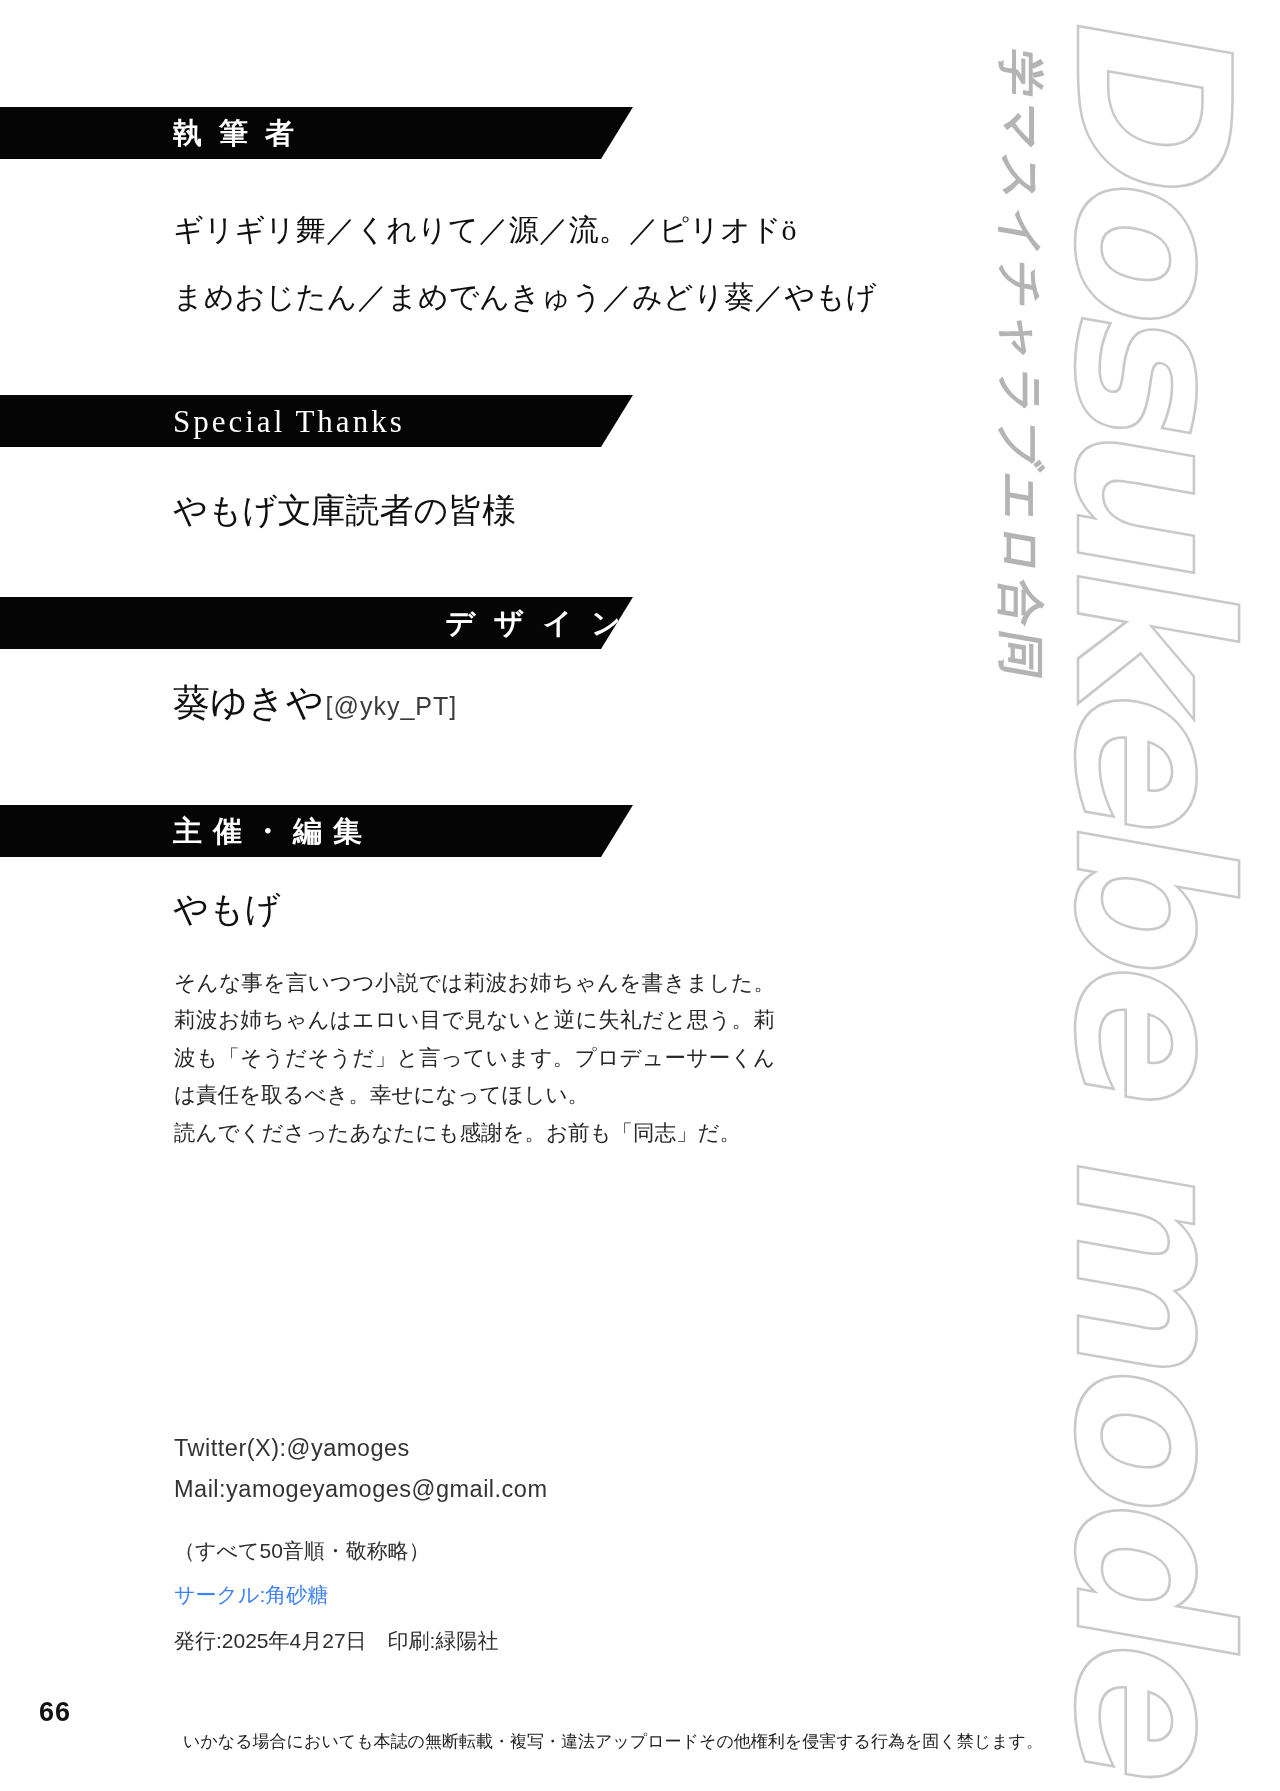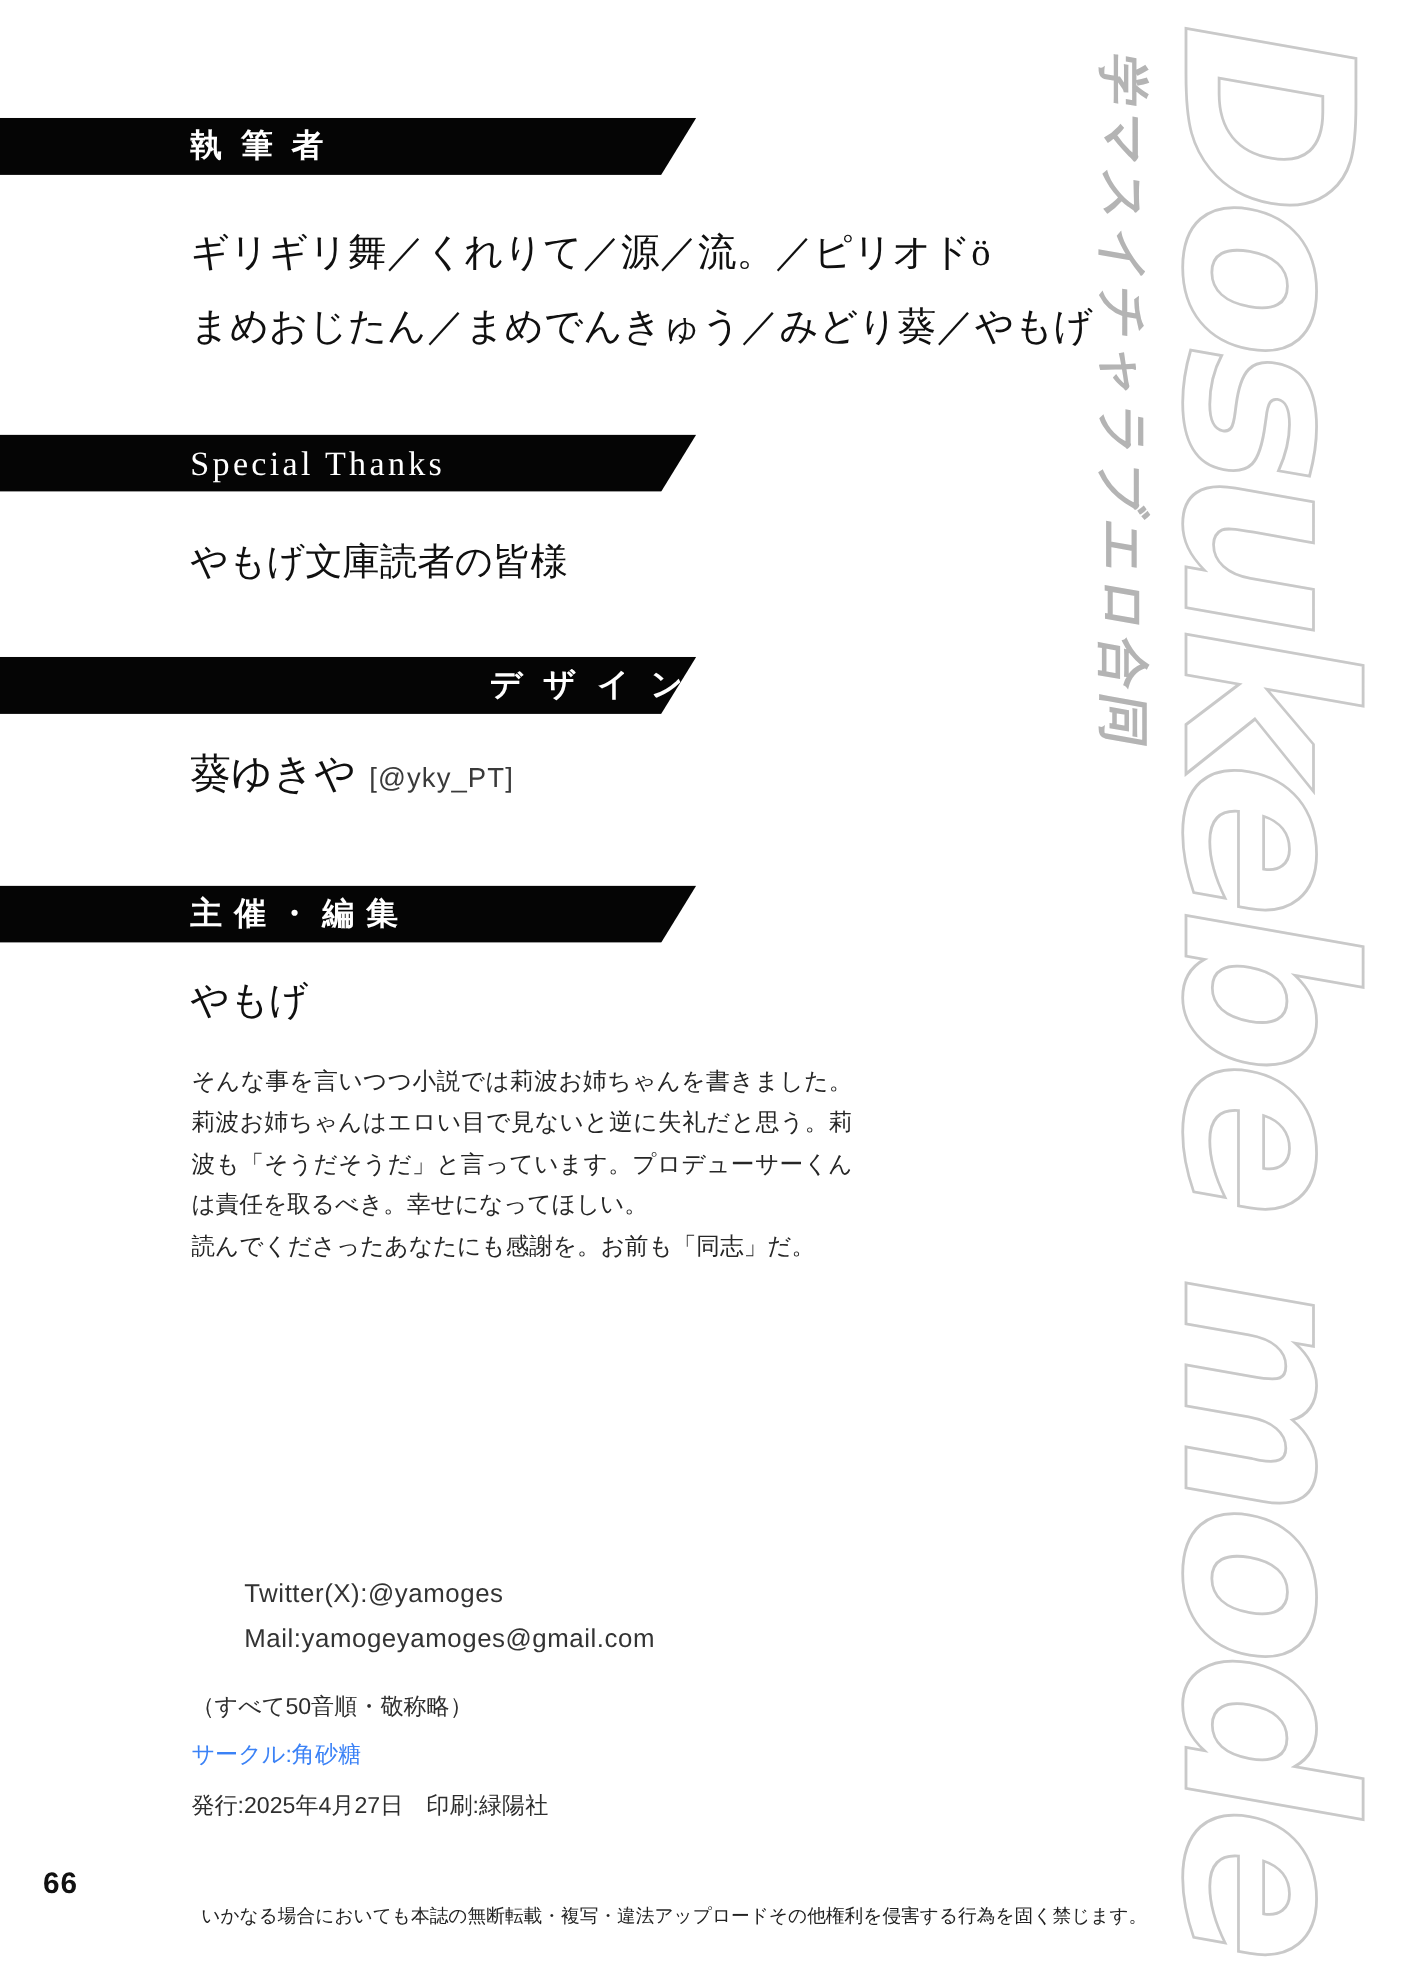--- a/index.html
+++ b/index.html
@@ -29,37 +29,37 @@
     color:#fff;display:flex;align-items:center;padding-left:173px;box-sizing:border-box;
   }
   .banner .t{font-size:29px;line-height:1;}
   .serif{font-family:"Liberation Serif","DejaVu Serif",serif;}
   .b-writers{top:107px;}   .b-writers .t{letter-spacing:17px;font-weight:bold;}
   .b-thanks{top:395px;}    .b-thanks  .t{letter-spacing:3px;font-size:31px;}
   .b-design{top:597px;justify-content:flex-end;}    .b-design  .t{letter-spacing:19px;font-weight:bold;}
   .b-org{top:805px;}       .b-org     .t{letter-spacing:11px;font-weight:bold;}
   
   .names{
-    position:absolute;left:173px;top:196px;font-size:35px;line-height:67px;
+    position:absolute;left:173px;top:196px;font-size:30px;line-height:67px;
     color:#101010;white-space:nowrap;
   }
   .thanks-line{position:absolute;left:173px;top:488px;font-size:34px;color:#101010;}
   .design-line{position:absolute;left:173px;top:678px;font-size:37px;color:#101010;}
   .design-line .handle{
     font-family:"Liberation Sans","DejaVu Sans",sans-serif;
-    font-size:25px;color:#3a3a3a;letter-spacing:1px;margin-left:12px;
+    font-size:25px;color:#3a3a3a;letter-spacing:1px;margin-left:2px;
   }
   .org-name{position:absolute;left:173px;top:886px;font-size:35px;color:#101010;}
   .afterword{
     position:absolute;left:174px;top:965px;width:601px;
     font-size:21.5px;line-height:37.4px;color:#262626;text-align:justify;
   }
   .contact{
     position:absolute;left:174px;top:1428px;font-size:23.5px;line-height:41px;
-    color:#333;letter-spacing:0.5px;margin-left:48px;
+    color:#333;letter-spacing:0.5px;
   }
   .note-line{position:absolute;left:174px;top:1537px;font-size:21px;color:#2e2e2e;}
   .circle-line{position:absolute;left:174px;top:1581px;font-size:21px;color:#3b82f6;}
   .publish-line{position:absolute;left:174px;top:1627px;font-size:21px;color:#2e2e2e;}
   .page-num{
     position:absolute;left:39px;top:1697px;font-size:27px;font-weight:bold;
     letter-spacing:1px;color:#111;
   }
   .disclaimer{position:absolute;left:183px;top:1702px;font-size:17px;color:#222;margin-top:28px;}
 </style>

